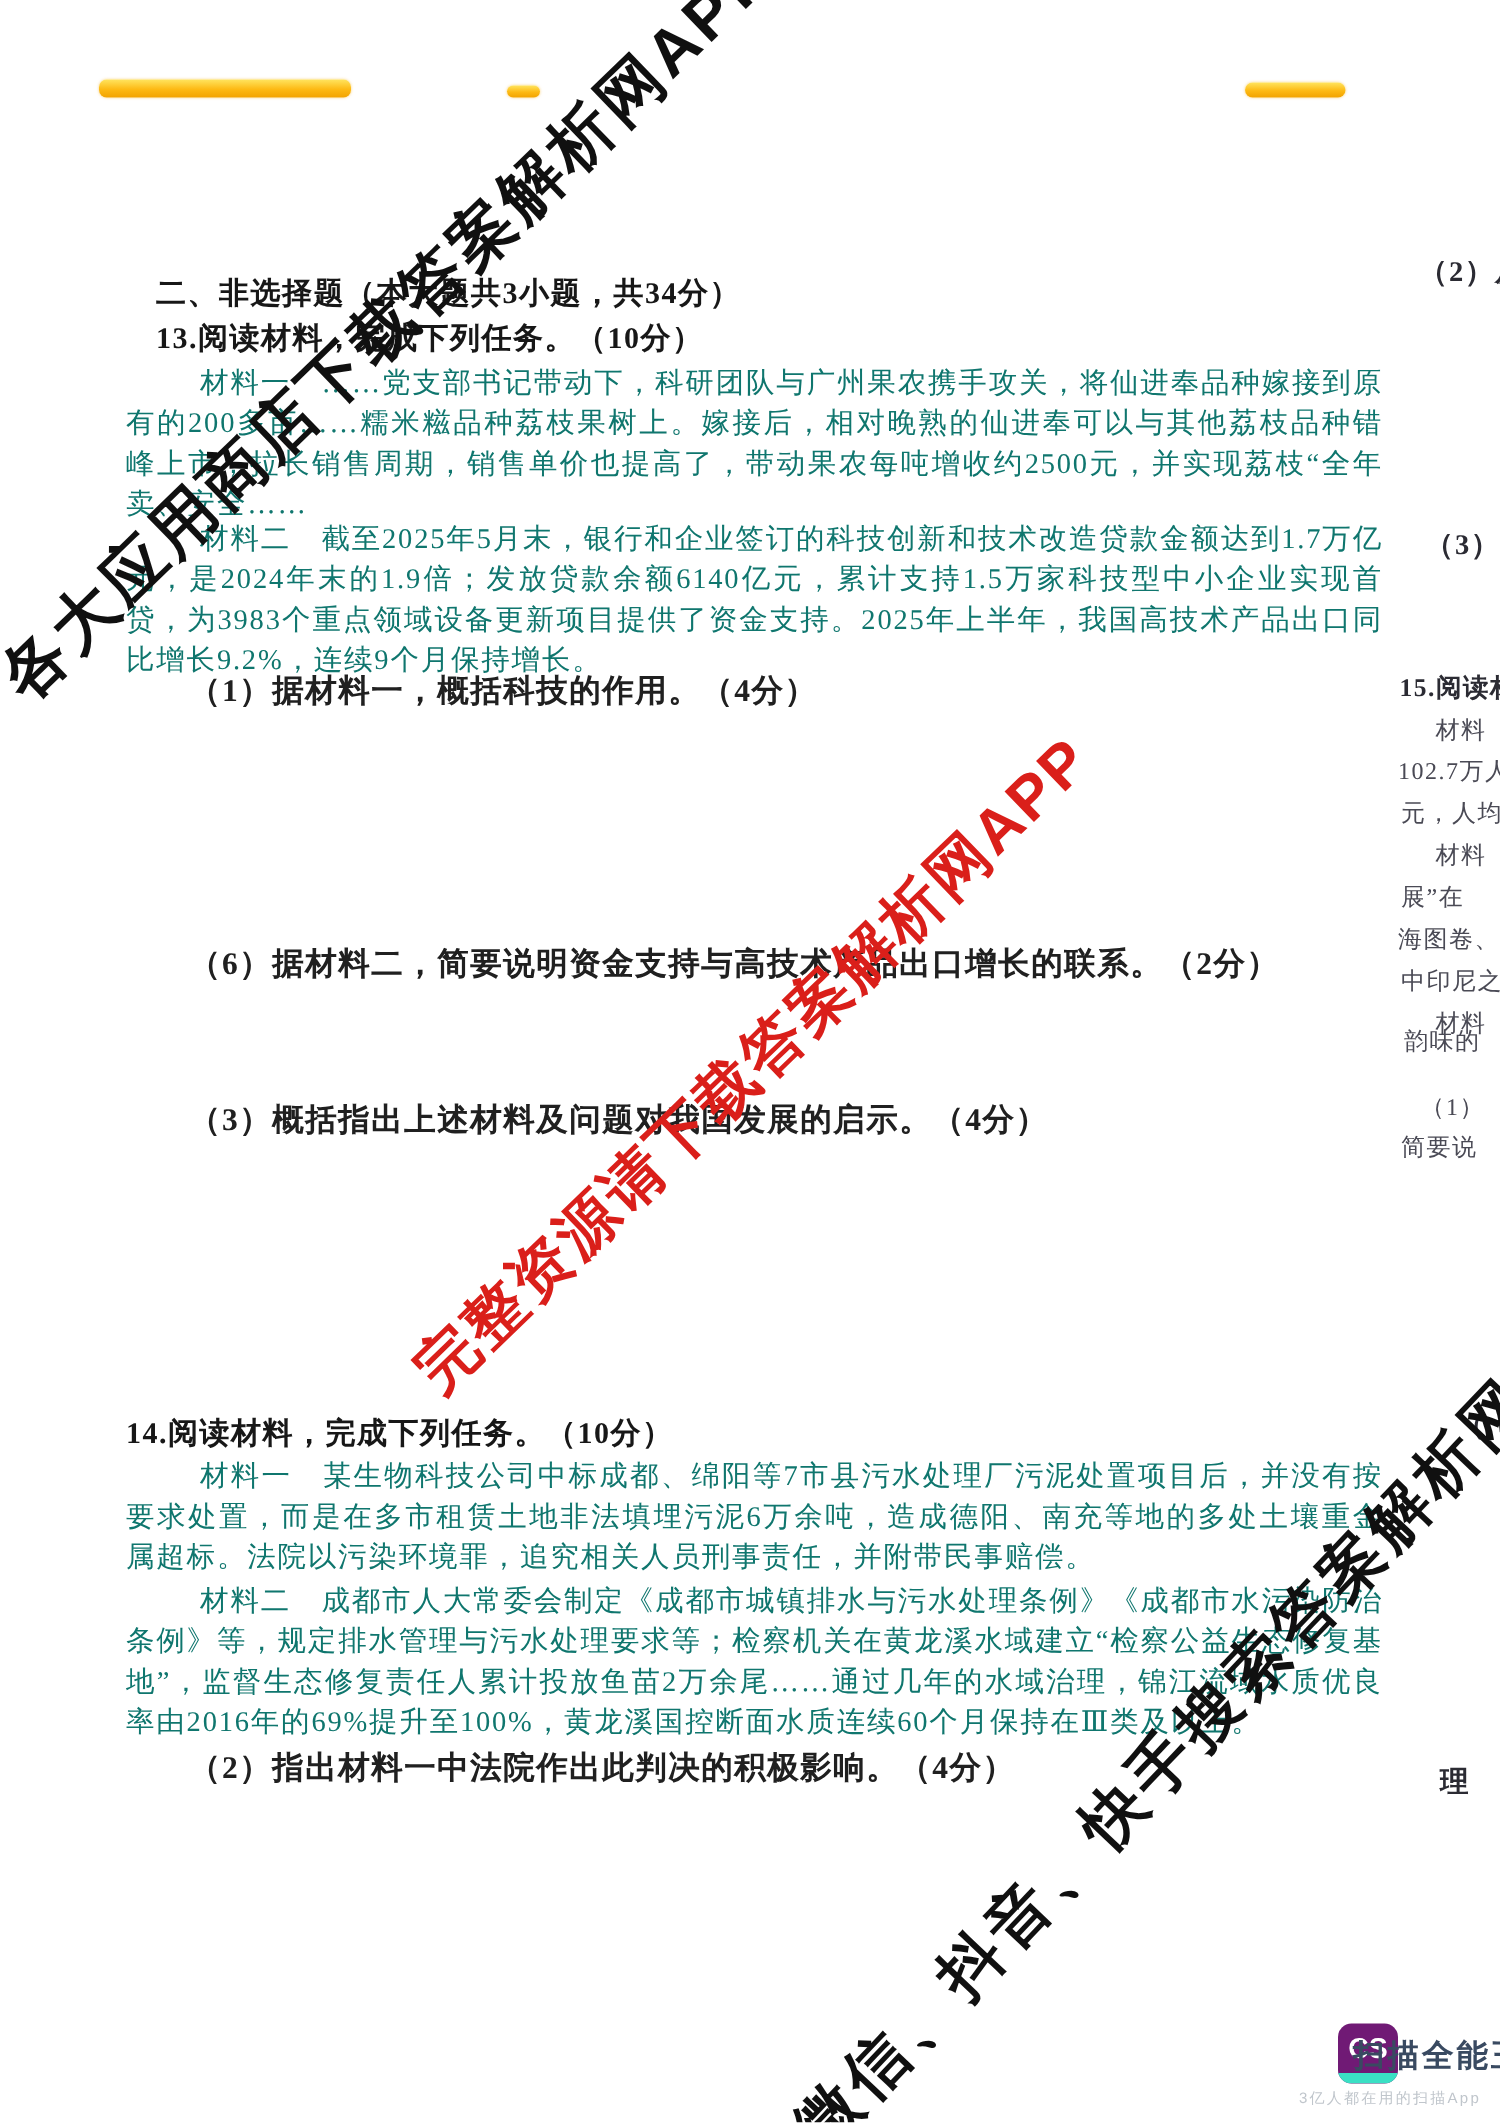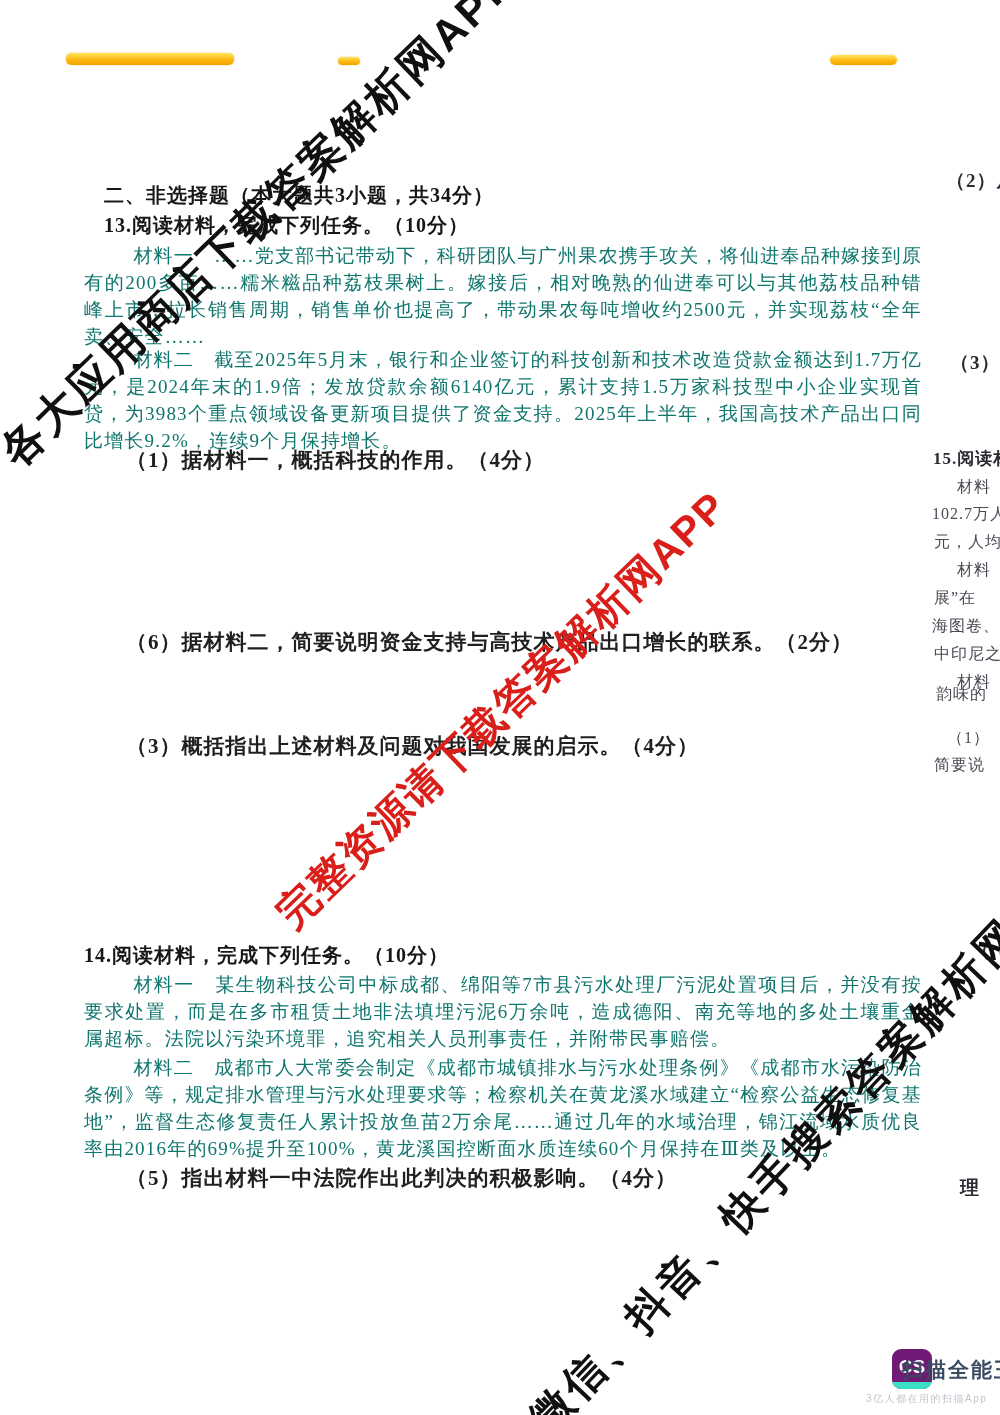--- a/index.html
+++ b/index.html
@@ -63,21 +63,21 @@
     <div class="h ind" style="top:196px">13.阅读材料，完成下列任务。（10分）</div>
     <p class="mat" style="top:226px">材料一　……党支部书记带动下，科研团队与广州果农携手攻关，将仙进奉品种嫁接到原有的200多亩……糯米糍品种荔枝果树上。嫁接后，相对晚熟的仙进奉可以与其他荔枝品种错峰上市，拉长销售周期，销售单价也提高了，带动果农每吨增收约2500元，并实现荔枝“全年卖、安全……</p>
     <p class="mat" style="top:330px">材料二　截至2025年5月末，银行和企业签订的科技创新和技术改造贷款金额达到1.7万亿元，是2024年末的1.9倍；发放贷款余额6140亿元，累计支持1.5万家科技型中小企业实现首贷，为3983个重点领域设备更新项目提供了资金支持。2025年上半年，我国高技术产品出口同比增长9.2%，连续9个月保持增长。</p>
     <div class="q" style="top:430px">（1）据材料一，概括科技的作用。（4分）</div>
     <div class="q" style="top:612px">（6）据材料二，简要说明资金支持与高技术产品出口增长的联系。（2分）</div>
     <div class="q" style="top:716px">（3）概括指出上述材料及问题对我国发展的启示。（4分）</div>
 
     <div class="h" style="top:926px">14.阅读材料，完成下列任务。（10分）</div>
     <p class="mat" style="top:955px">材料一　某生物科技公司中标成都、绵阳等7市县污水处理厂污泥处置项目后，并没有按要求处置，而是在多市租赁土地非法填埋污泥6万余吨，造成德阳、南充等地的多处土壤重金属超标。法院以污染环境罪，追究相关人员刑事责任，并附带民事赔偿。</p>
     <p class="mat" style="top:1038px">材料二　成都市人大常委会制定《成都市城镇排水与污水处理条例》《成都市水污染防治条例》等，规定排水管理与污水处理要求等；检察机关在黄龙溪水域建立“检察公益生态修复基地”，监督生态修复责任人累计投放鱼苗2万余尾……通过几年的水域治理，锦江流域水质优良率由2016年的69%提升至100%，黄龙溪国控断面水质连续60个月保持在Ⅲ类及以上。</p>
-    <div class="q" style="top:1148px">（5）指出材料一中法院作出此判决的积极影响。（4分）</div>
+    <div class="q" style="top:1148px">（2）指出材料一中法院作出此判决的积极影响。（4分）</div>
   </div>
 
   <div class="rc b" style="left:946px;top:168px">（2）从</div>
   <div class="rc b" style="left:950px;top:350px">（3）</div>
   <div class="rc b" style="left:933px;top:447px;font-size:17px">15.阅读材</div>
   <div class="rc" style="left:957px;top:477px">材料</div>
   <div class="rc" style="left:932px;top:504px">102.7万人</div>
   <div class="rc" style="left:934px;top:532px">元，人均</div>
   <div class="rc" style="left:957px;top:560px">材料</div>
   <div class="rc" style="left:934px;top:588px">展”在</div>

